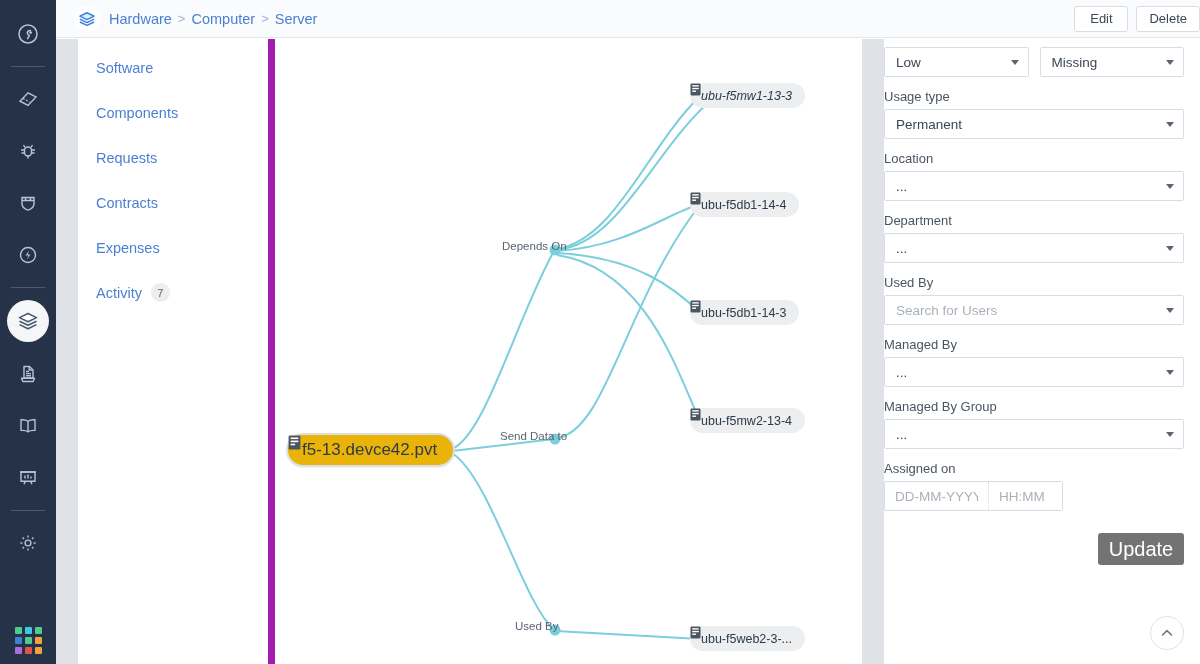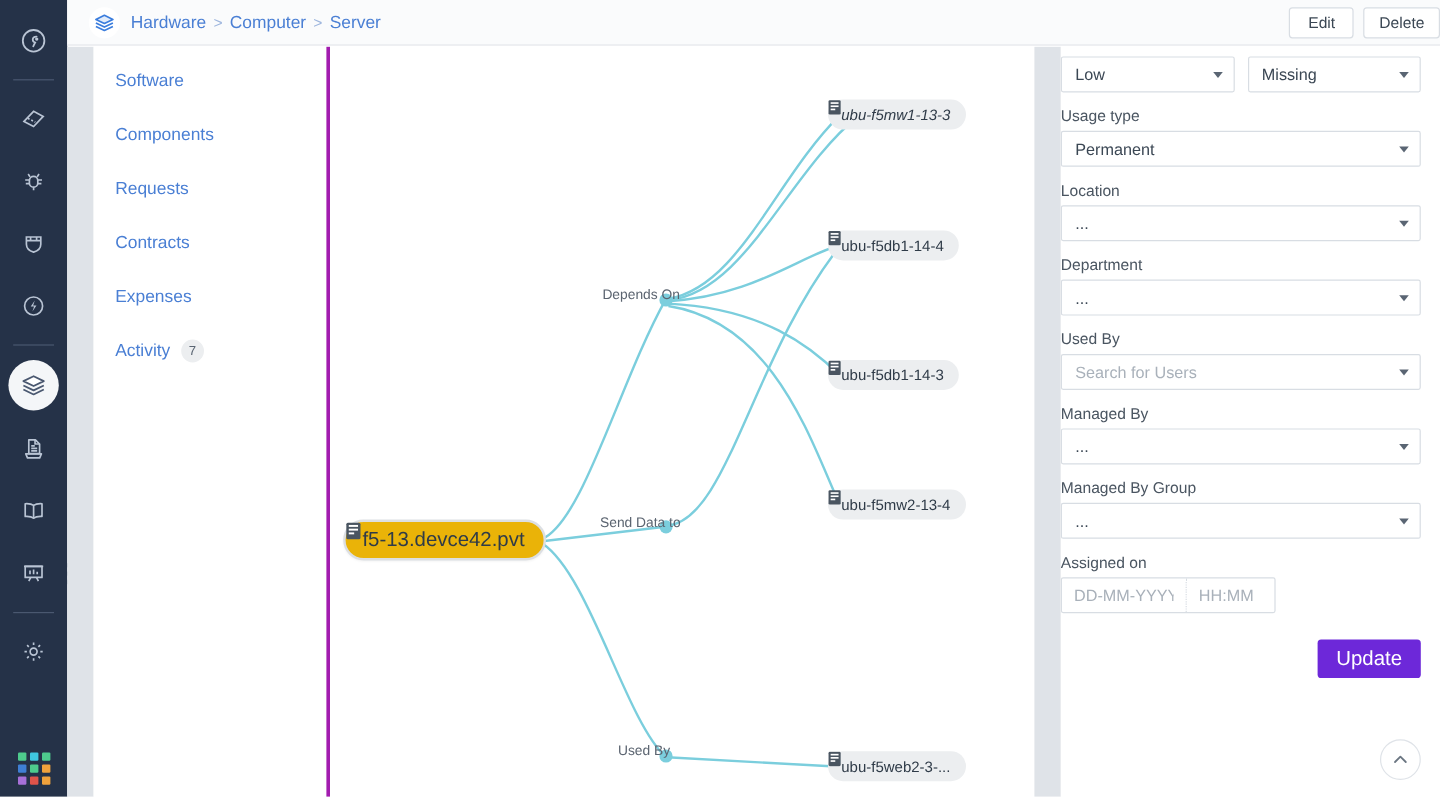--- a/index.html
+++ b/index.html
@@ -92,21 +92,21 @@
   
   #nav-gutter {
     position: absolute; left: 56px; top: 39px;
     width: 22px; height: 625px;
     background: #dfe3e8;
   }
   #nav-panel {
     position: absolute; left: 78px; top: 39px;
     width: 197px; height: 625px;
     background: #ffffff;
-    border-right: 3px solid #a21caf;
+    border-right: 7px solid #a21caf;
     padding-top: 6px;
   }
   .nav-item {
     height: 45px;
     display: flex; align-items: center;
     padding-left: 18px;
     font-size: 14.5px;
     color: #4a7fd4;
     cursor: pointer;
   }
@@ -218,24 +218,24 @@
     background: transparent;
   }
   .f-date input::placeholder { color: #a9b1ba; }
   .f-date .d1 { width: 104px; border-right: 1px dotted #d8dde3; }
   .f-date .d2 { width: 74px; }
   #update-btn {
     margin-top: 22px;
     float: right;
     height: 32px;
     min-width: 86px;
-    background: #6d28d9;
+    background: #737373;
     color: #ffffff;
     border: 0; border-radius: 3px;
-    font-size: 17px;
+    font-size: 20px;
     font-family: "Liberation Sans", sans-serif;
     cursor: pointer;
   }
   #scroll-top {
     position: absolute;
     right: 16px; bottom: 14px;
     width: 34px; height: 34px;
     border-radius: 50%;
     border: 1px solid #dfe3e8;
     background: #ffffff;

